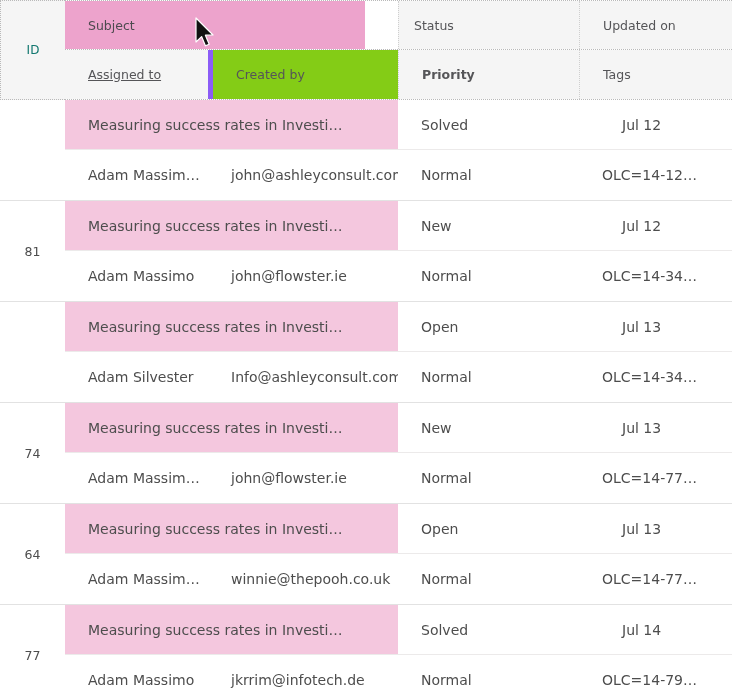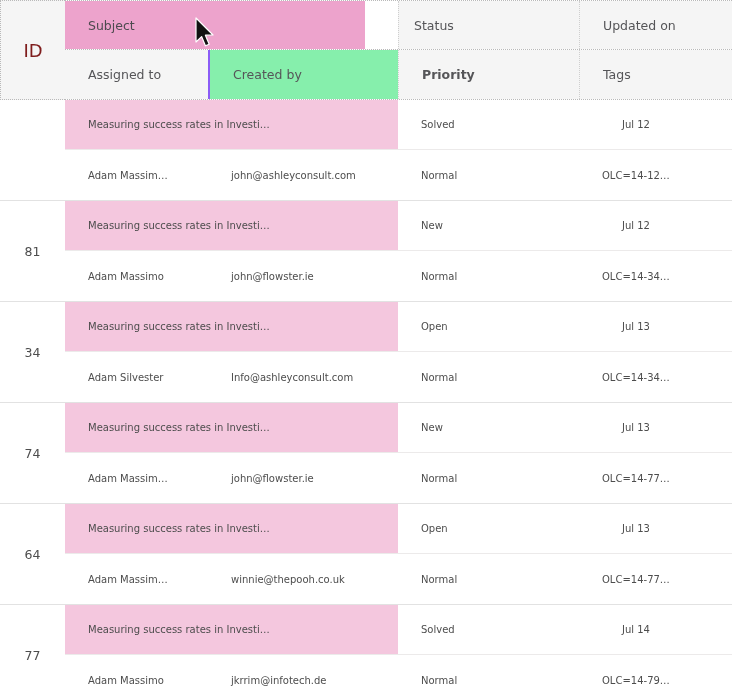--- a/index.html
+++ b/index.html
@@ -46,22 +46,22 @@
     background: #f5f5f5;
     border-top: 1px dotted #b9b9b9;
     border-bottom: 1px dotted #b9b9b9;
     border-left: 1px dotted #b9b9b9;
     box-sizing: border-box;
     display: flex;
     align-items: center;
     justify-content: center;
   }
   .th-id span {
-    font-size: 18px;
-    color: #7f1d1d;
+    font-size: 12px;
+    color: #0f766e;
   }
 
   .th-row1 {
     position: absolute;
     left: 65px;
     top: 0;
     right: 0;
     height: 50px;
     box-sizing: border-box;
     border-top: 1px dotted #b9b9b9;
@@ -88,22 +88,22 @@
     font-size: 12.5px;
     color: #555558;
   }
 
   
   .h-subject  { left: 0px;   width: 300px; background: #eda3cc; color: #4d4a4f; }
   .h-status   { left: 333px; width: 181px; background: #f5f5f5; border-left: 1px dotted #cfcfcf; padding-left: 15px; }
   .h-updated  { left: 514px; width: 153px; background: #f5f5f5; border-left: 1px dotted #cfcfcf; }
 
   
-  .h-assigned { left: 0px;   width: 143px; background: #f5f5f5; }
-  .h-createdby{ left: 143px; width: 190px; background: #86efac; border-left: 2px solid #8b5cf6; text-align: right; }
+  .h-assigned { left: 0px;   width: 143px; background: #f5f5f5; text-decoration: underline; }
+  .h-createdby{ left: 143px; width: 190px; background: #84cc16; border-left: 5px solid #8b5cf6; text-align: right; }
   .h-priority { left: 333px; width: 181px; background: #f5f5f5; border-left: 1px dotted #cfcfcf; font-weight: bold; }
   .h-tags     { left: 514px; width: 153px; background: #f5f5f5; border-left: 1px dotted #cfcfcf; }
 
   
   .tbody { position: relative; }
 
   .group {
     position: relative;
     height: 100px;
     border-bottom: 1px solid #e2e2e2;
@@ -137,21 +137,21 @@
   }
 
   .dcell {
     position: absolute;
     top: 0;
     height: 100%;
     box-sizing: border-box;
     display: flex;
     align-items: center;
     padding-left: 23px;
-    font-size: 10px;
+    font-size: 14px;
     color: #4d4d4d;
     white-space: nowrap;
     overflow: hidden;
   }
 
   .d-subject  { left: 0px;   width: 333px; background: #f4c7de; }
   .d-status   { left: 333px; width: 181px; }
   .d-updated  { left: 534px; width: 153px; }
 
   .d-assigned { left: 0px;   width: 143px; }
@@ -222,21 +222,20 @@
         </div>
         <div class="subrow-bot">
           <div class="dcell d-assigned">Adam Massimo</div>
           <div class="dcell d-createdby">john@flowster.ie</div>
           <div class="dcell d-priority">Normal</div>
           <div class="dcell d-tags">OLC=14-34…</div>
         </div>
       </div>
 
       <div class="group">
-        <div class="cell-id">34</div>
         <div class="subrow-top">
           <div class="dcell d-subject">Measuring success rates in Investi…</div>
           <div class="dcell d-status">Open</div>
           <div class="dcell d-updated">Jul 13</div>
         </div>
         <div class="subrow-bot">
           <div class="dcell d-assigned">Adam Silvester</div>
           <div class="dcell d-createdby">Info@ashleyconsult.com</div>
           <div class="dcell d-priority">Normal</div>
           <div class="dcell d-tags">OLC=14-34…</div>

